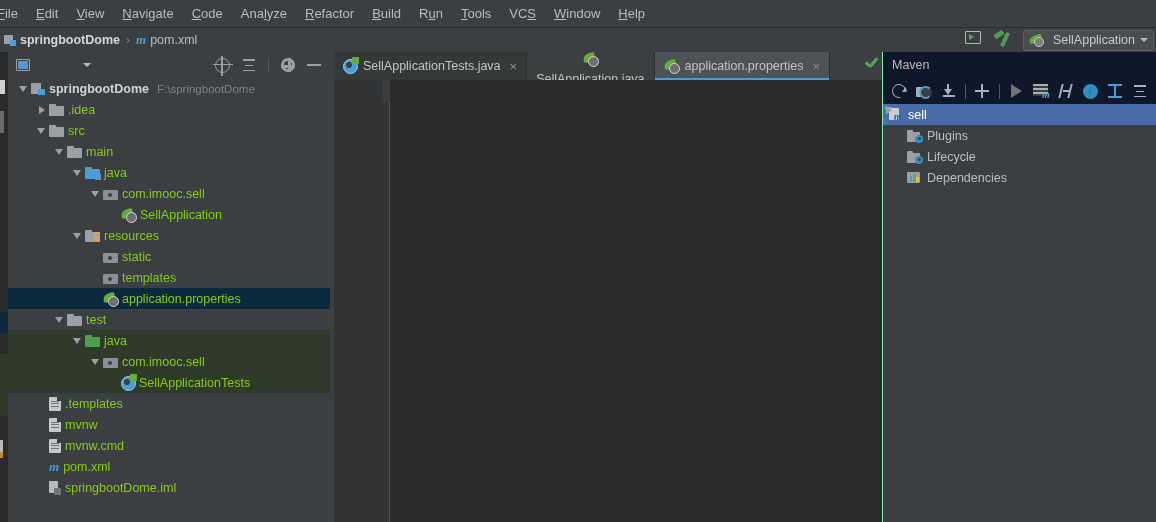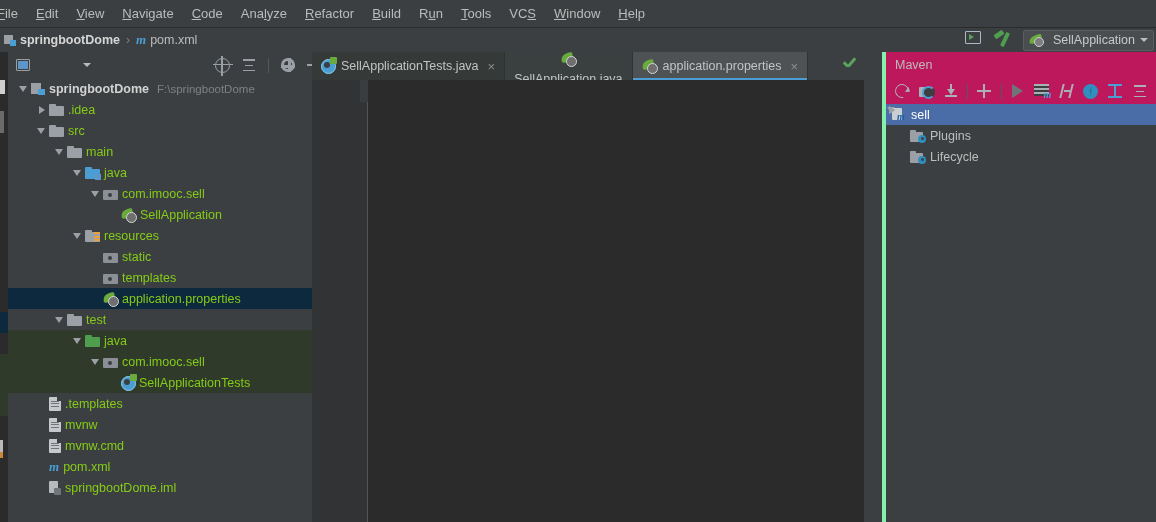--- a/index.html
+++ b/index.html
@@ -149,21 +149,21 @@
   .file:before{content:"";position:absolute;right:0;top:0;width:4px;height:4px;background:#3c3f41;}
   .file:after{content:"";position:absolute;left:2px;top:4px;width:8px;height:7px;
      background:repeating-linear-gradient(to bottom,#6f757a 0 1px,transparent 1px 2.4px);}
   
   .iml{width:12px;height:14px;position:relative;flex:none;}
   .iml:before{content:"";position:absolute;left:0;top:0;width:9px;height:12px;background:#b6babd;border-radius:1px;}
   .iml:after{content:"";position:absolute;left:5px;top:7px;width:7px;height:7px;background:#6f757a;border-radius:1px;}
 
   
   .editor{
-    position:absolute;left:312px;top:52px;width:552px;height:470px;background:#3c3f41;
+    position:absolute;left:334px;top:52px;width:552px;height:470px;background:#3c3f41;
   }
   .tabs{height:28px;display:flex;align-items:stretch;background:#3c3f41;}
   .tab{
     display:flex;align-items:center;gap:6px;padding:0 9px;height:28px;cursor:pointer;
     background:#3c4240;border-right:1px solid #2f3234;position:relative;
   }
   .tab.active{ background:#4e5254; }
   .tab.active:after{content:"";position:absolute;left:0;right:0;bottom:0;height:2px;background:#4a9ed4;}
   .tab .tname{color:#c3c3c3;font-size:12.5px;}
   .tab .x{color:#8d8d8d;font-size:13px;margin-left:3px;line-height:1;}
@@ -172,22 +172,22 @@
 
   .ta-body{position:absolute;left:0;top:28px;right:0;bottom:0;background:#2b2b2b;}
   .gutter{position:absolute;left:0;top:0;width:56px;bottom:0;background:#313335;border-right:1px solid #555;}
   .gutter .fold{position:absolute;left:48px;top:0;width:8px;height:22px;background:#3a3d3f;}
   .ta-area{position:absolute;left:57px;top:0;right:0;bottom:0;background:#2b2b2b;}
   .checkmark{position:absolute;right:8px;top:5px;width:14px;height:14px;}
   .checkmark:before{content:"";position:absolute;left:1px;top:6px;width:6px;height:2.6px;background:#5aa35a;transform:rotate(45deg);}
   .checkmark:after{content:"";position:absolute;left:4px;top:4px;width:11px;height:2.6px;background:#5aa35a;transform:rotate(-50deg);}
 
   
-  .maven{position:absolute;left:882px;top:52px;width:274px;height:470px;background:#be185d;
-         border-left:4px solid #86efac;}
+  .maven{position:absolute;left:882px;top:52px;width:274px;height:470px;background:#0f172a;
+         border-left:1px solid #86efac;}
   .mv-head{height:26px;display:flex;align-items:center;padding-left:9px;}
   .mv-title{color:#bbbbbb;font-size:12.5px;}
   .mv-tools{height:26px;display:flex;align-items:center;gap:0px;padding:0 4px;}
   .mt{width:25px;height:22px;display:flex;align-items:center;justify-content:center;cursor:pointer;position:relative;}
   .mv-div{width:1px;height:15px;background:#555859;margin:0 4px;}
 
   .refresh{width:14px;height:14px;border:1.8px solid #a9b0b6;border-radius:50%;
      border-right-color:transparent;position:relative;transform:rotate(35deg);}
   .refresh:after{content:"";position:absolute;right:-1px;top:-1px;width:0;height:0;
      border-left:4px solid #a9b0b6;border-top:3px solid transparent;border-bottom:3px solid transparent;}
@@ -560,16 +560,26 @@
           <span class="mlbl">Plugins</span>
         </div>
         <div class="mrow">
           <span style="flex: 0 0 auto; width: 24px;"></span>
           <span class="arrow right"></span>
           <span class="phfolder">
             <i class="gr"></i>
           </span>
           <span class="mlbl">Lifecycle</span>
         </div>
+        <div class="mrow">
+          <span style="flex: 0 0 auto; width: 24px;"></span>
+          <span class="arrow right"></span>
+          <span class="depic">
+            <i class="b1"></i>
+            <i class="b2"></i>
+            <i class="b3"></i>
+          </span>
+          <span class="mlbl">Dependencies</span>
+        </div>
       </div>
   </div>
 
 </div>
 
 </body></html>

